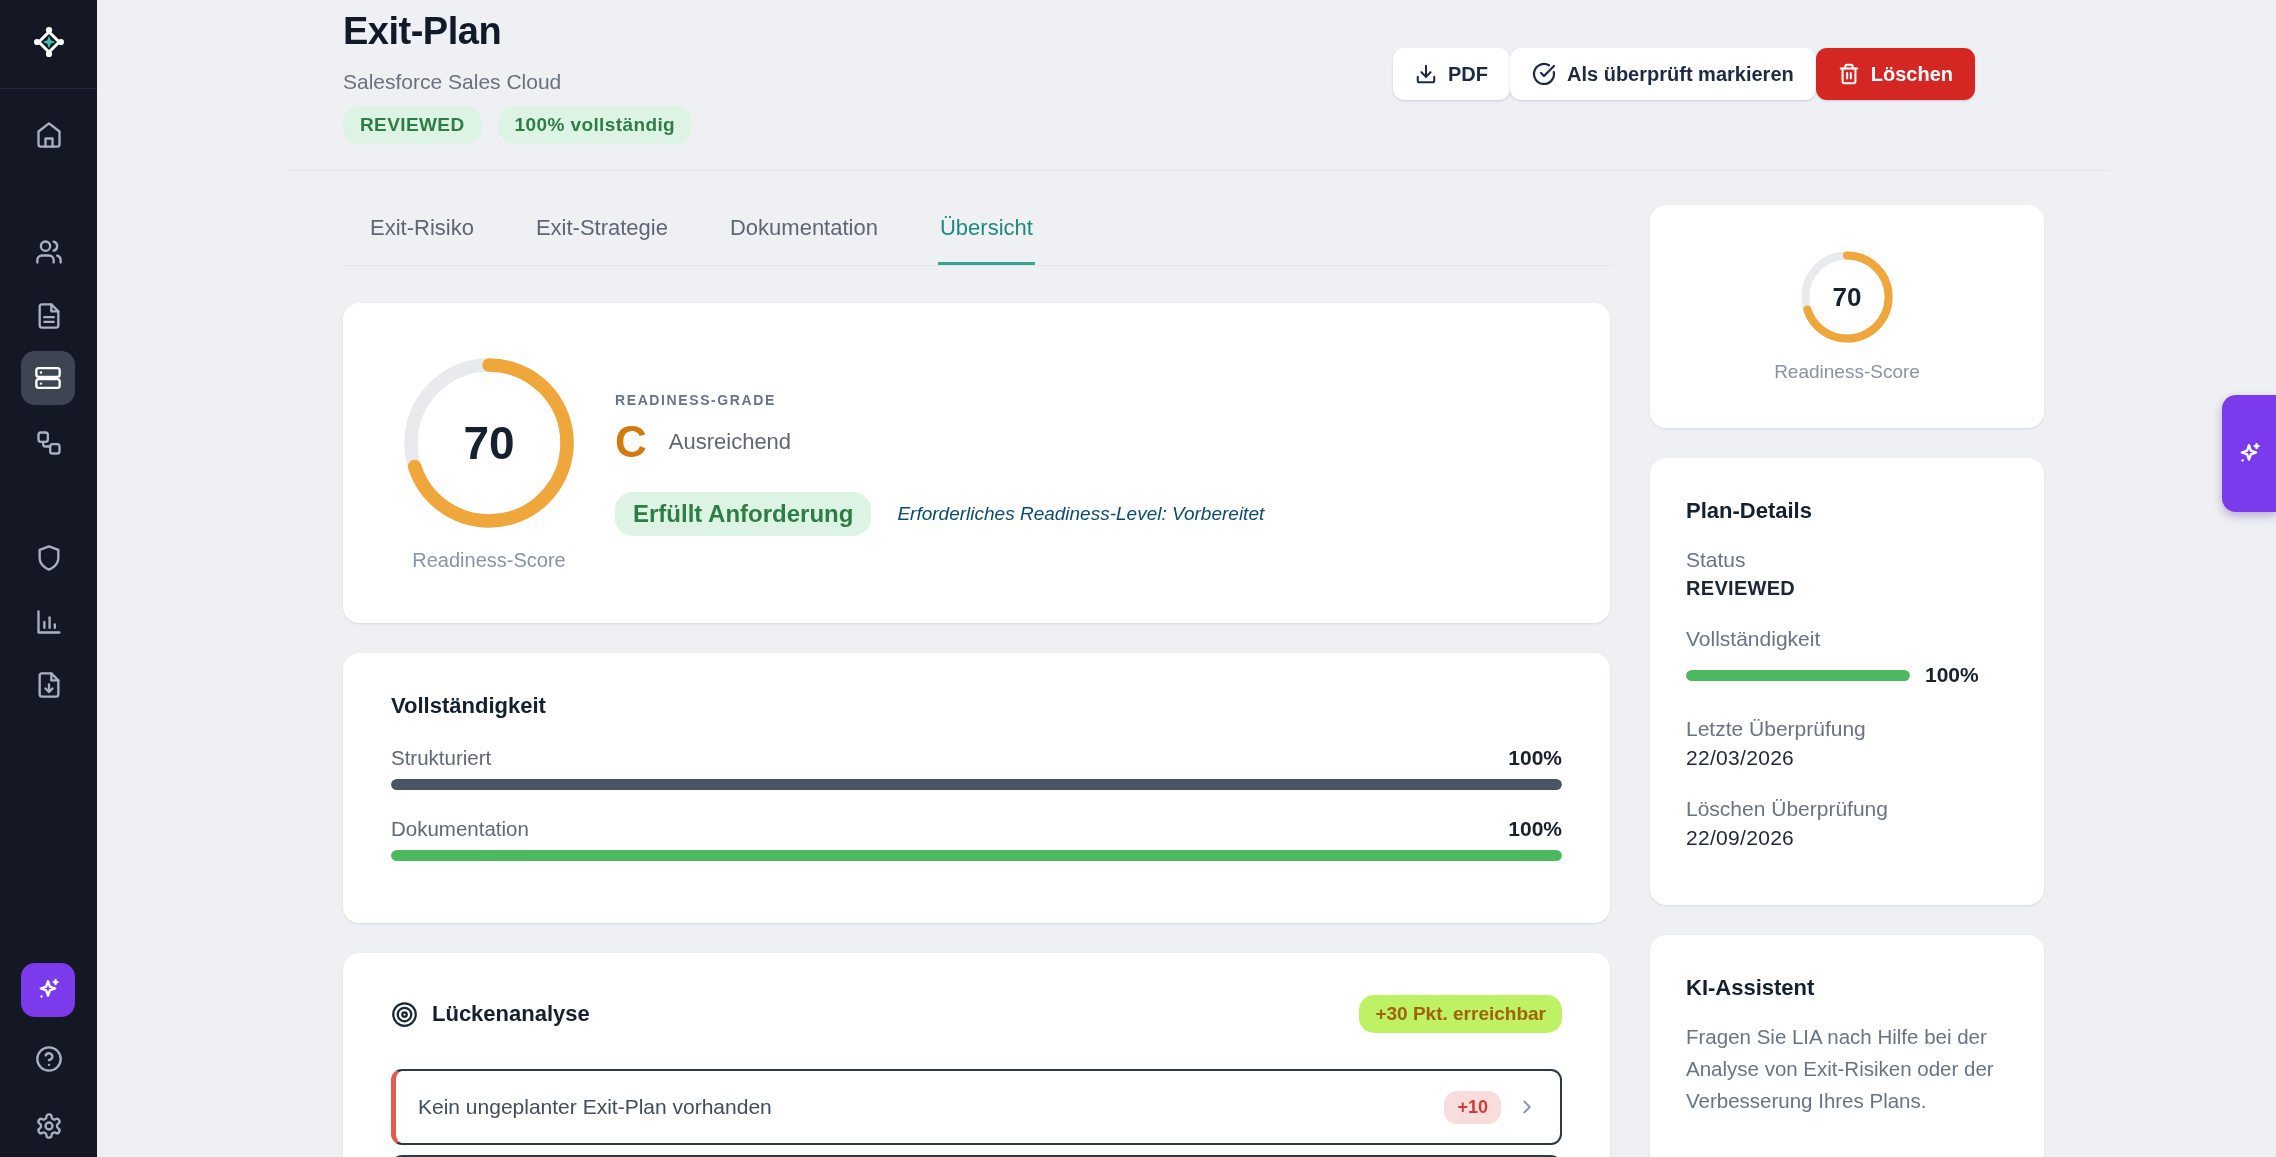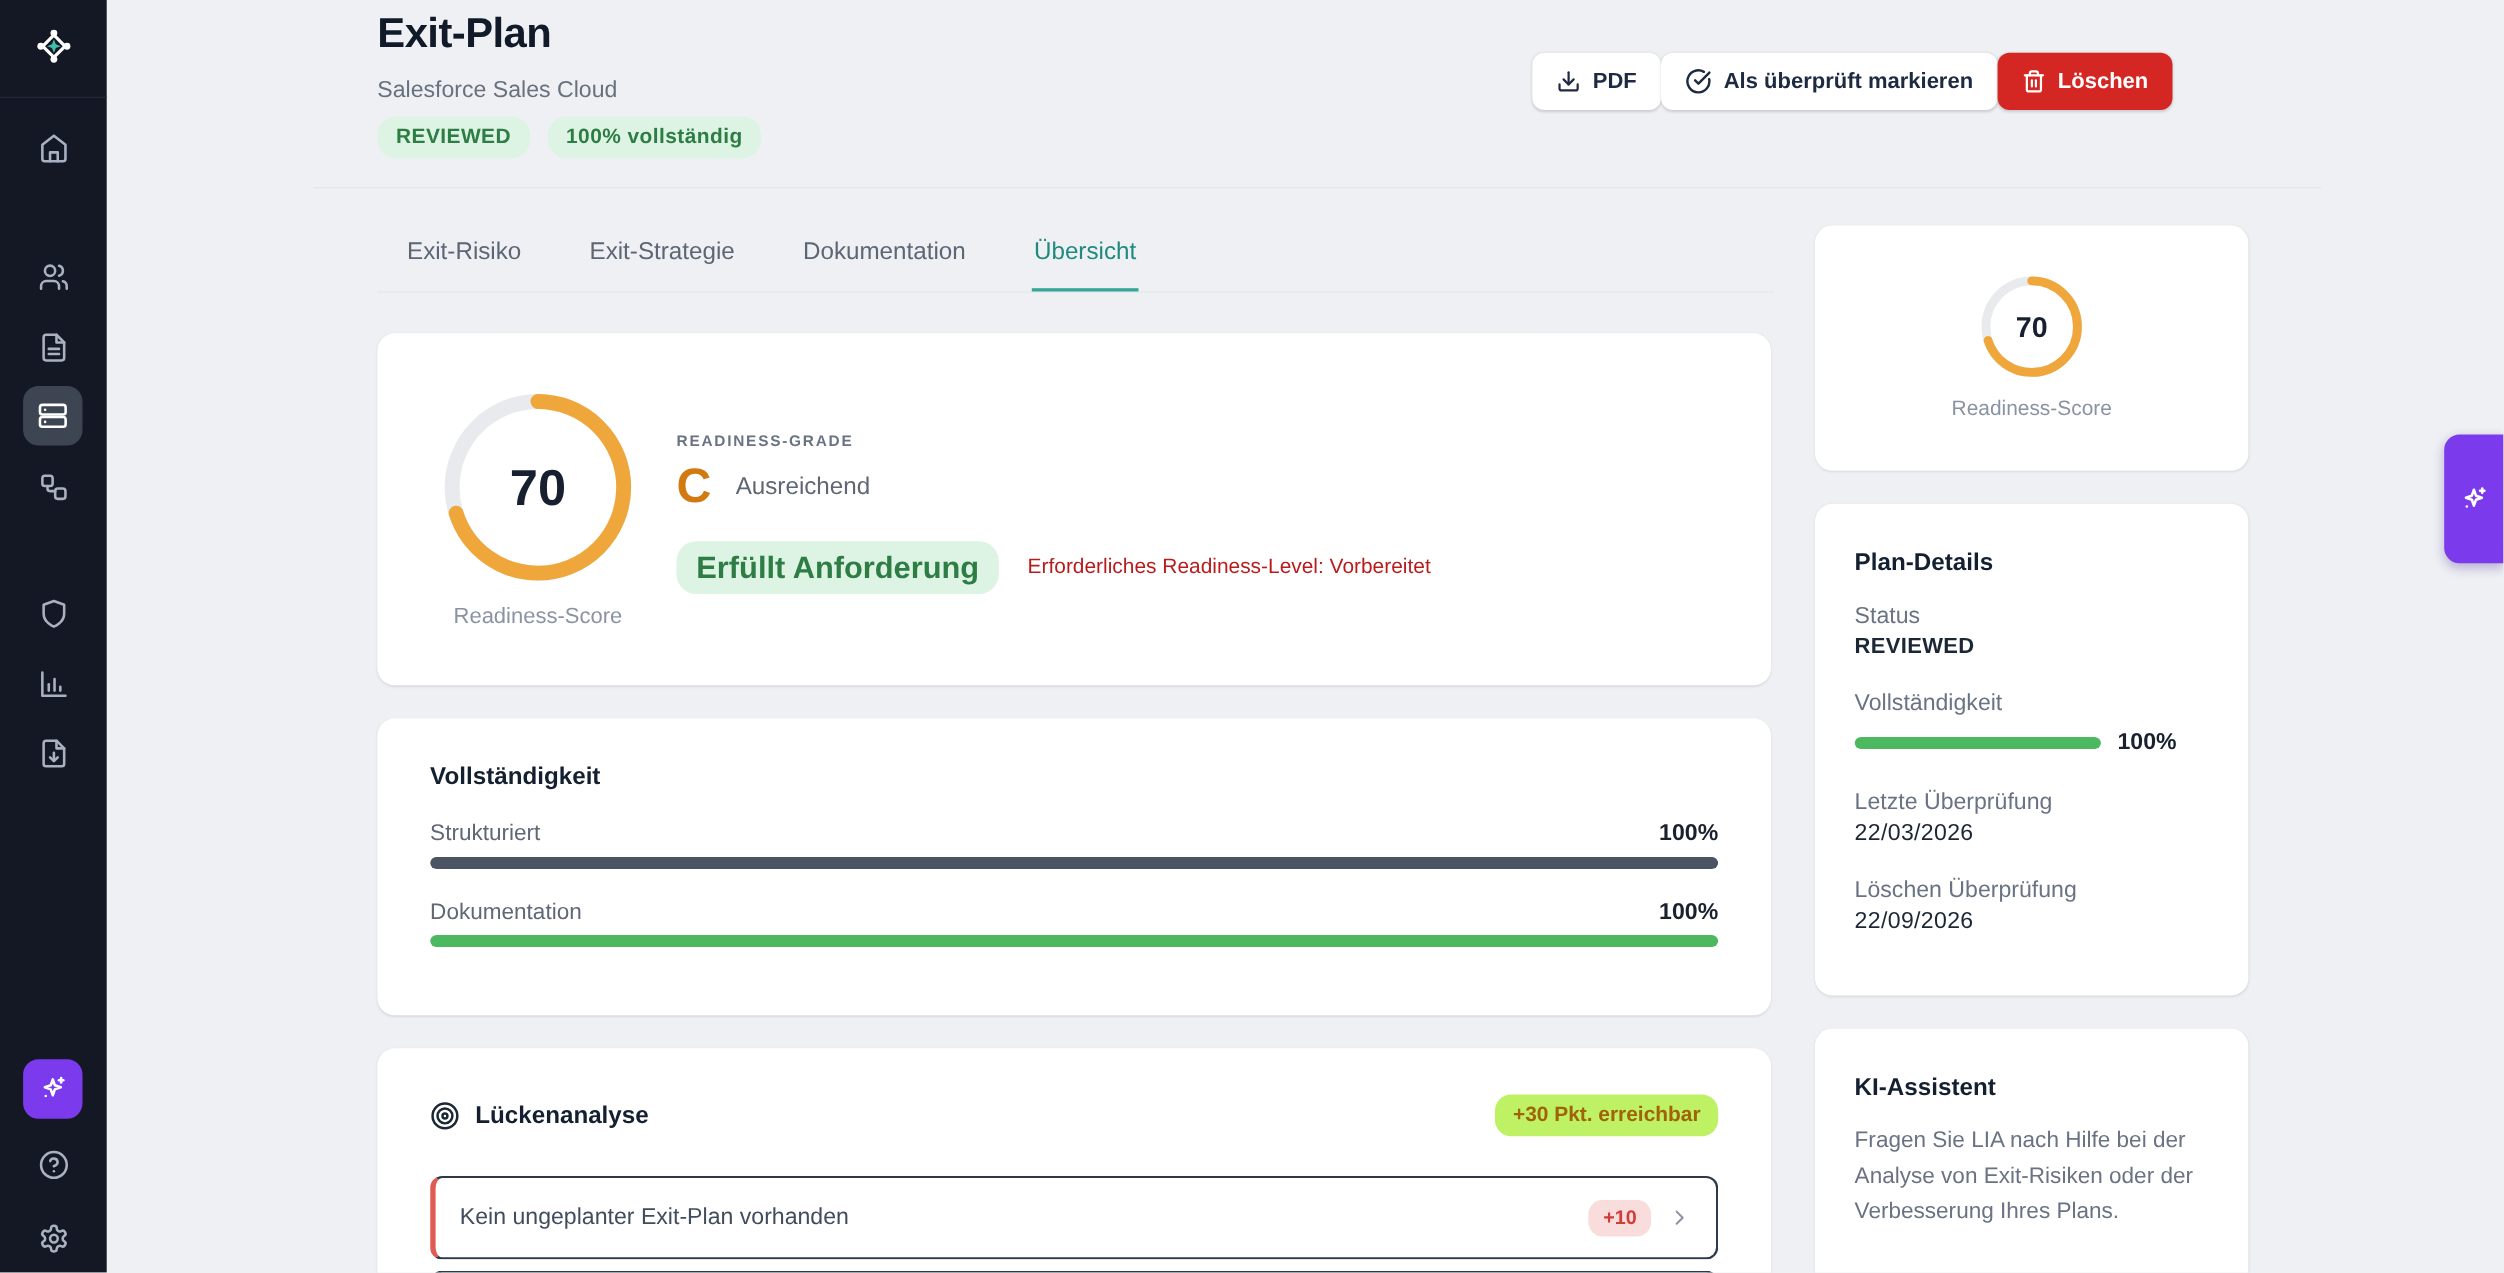--- a/index.html
+++ b/index.html
@@ -56,22 +56,22 @@
               font-weight:800;color:#16202f;}
   .gauge-label{color:#8a93a3;font-size:20px;margin-top:16px;}
 
   .c1-row{display:flex;}
   .c1-text{margin-left:36px;display:flex;flex-direction:column;}
   .grade-label{margin-top:39px;font-size:14px;font-weight:bold;letter-spacing:1.6px;color:#6a7383;}
   .grade-row{margin-top:12px;display:flex;align-items:center;gap:22px;}
   .grade-letter{font-size:44px;font-weight:800;color:#d2790f;line-height:1;}
   .grade-text{font-size:22px;color:#5f6775;}
   .req-row{margin-top:28px;display:flex;align-items:center;gap:26px;}
-  .req-pill{background:#ddf4e4;color:#2e7d44;font-size:28px;font-weight:bold;padding:8px 18px;border-radius:18px;}
-  .req-text{font-size:19px;color:#b91c1c;}
+  .req-pill{background:#ddf4e4;color:#2e7d44;font-size:24px;font-weight:bold;padding:8px 18px;border-radius:18px;}
+  .req-text{font-size:19px;color:#0c4a6e;font-style:italic;}
 
   .card-title{font-size:22px;font-weight:bold;color:#14202f;}
   .meter-row{display:flex;justify-content:space-between;align-items:flex-end;margin-top:27px;}
   .meter-label{font-size:20.5px;color:#5f6876;}
   .meter-val{font-size:21px;font-weight:bold;color:#19212e;}
   .meter-track{margin-top:9px;height:11px;border-radius:6px;background:#edeff2;overflow:hidden;}
   .meter-fill{height:100%;border-radius:6px;}
 
   .gap-head{display:flex;align-items:center;justify-content:space-between;}
   .gap-title-wrap{display:flex;align-items:center;gap:14px;}

